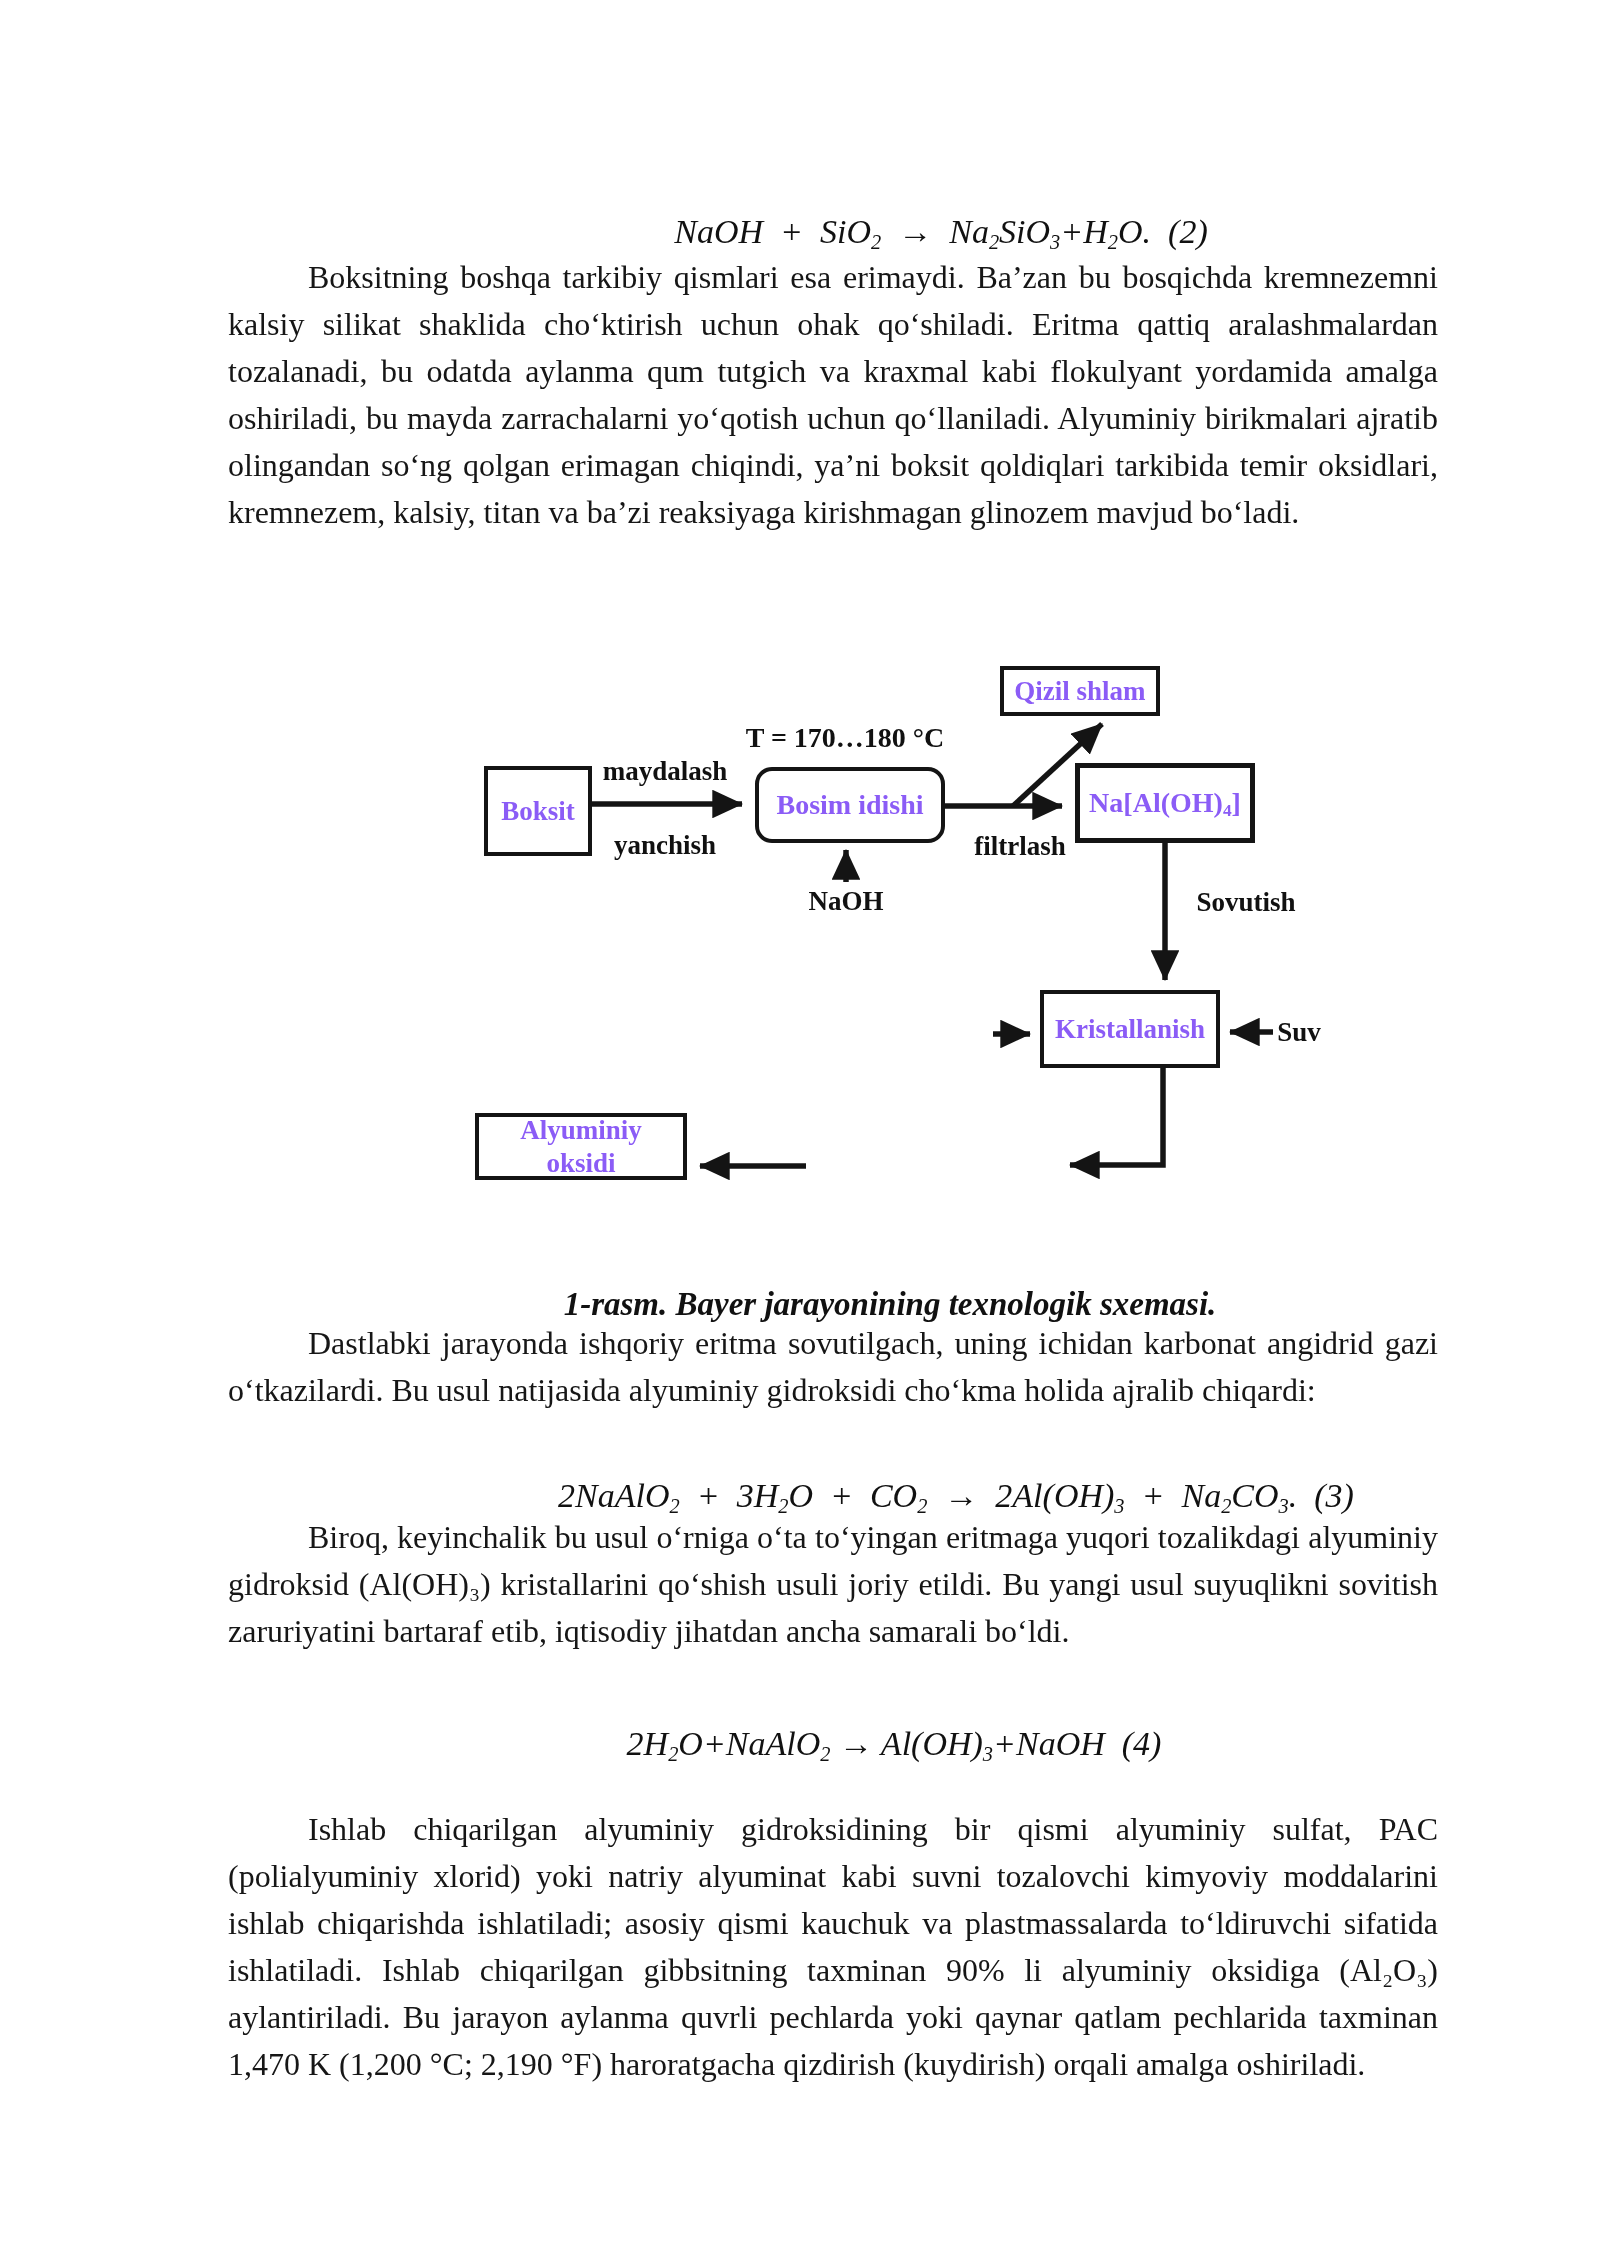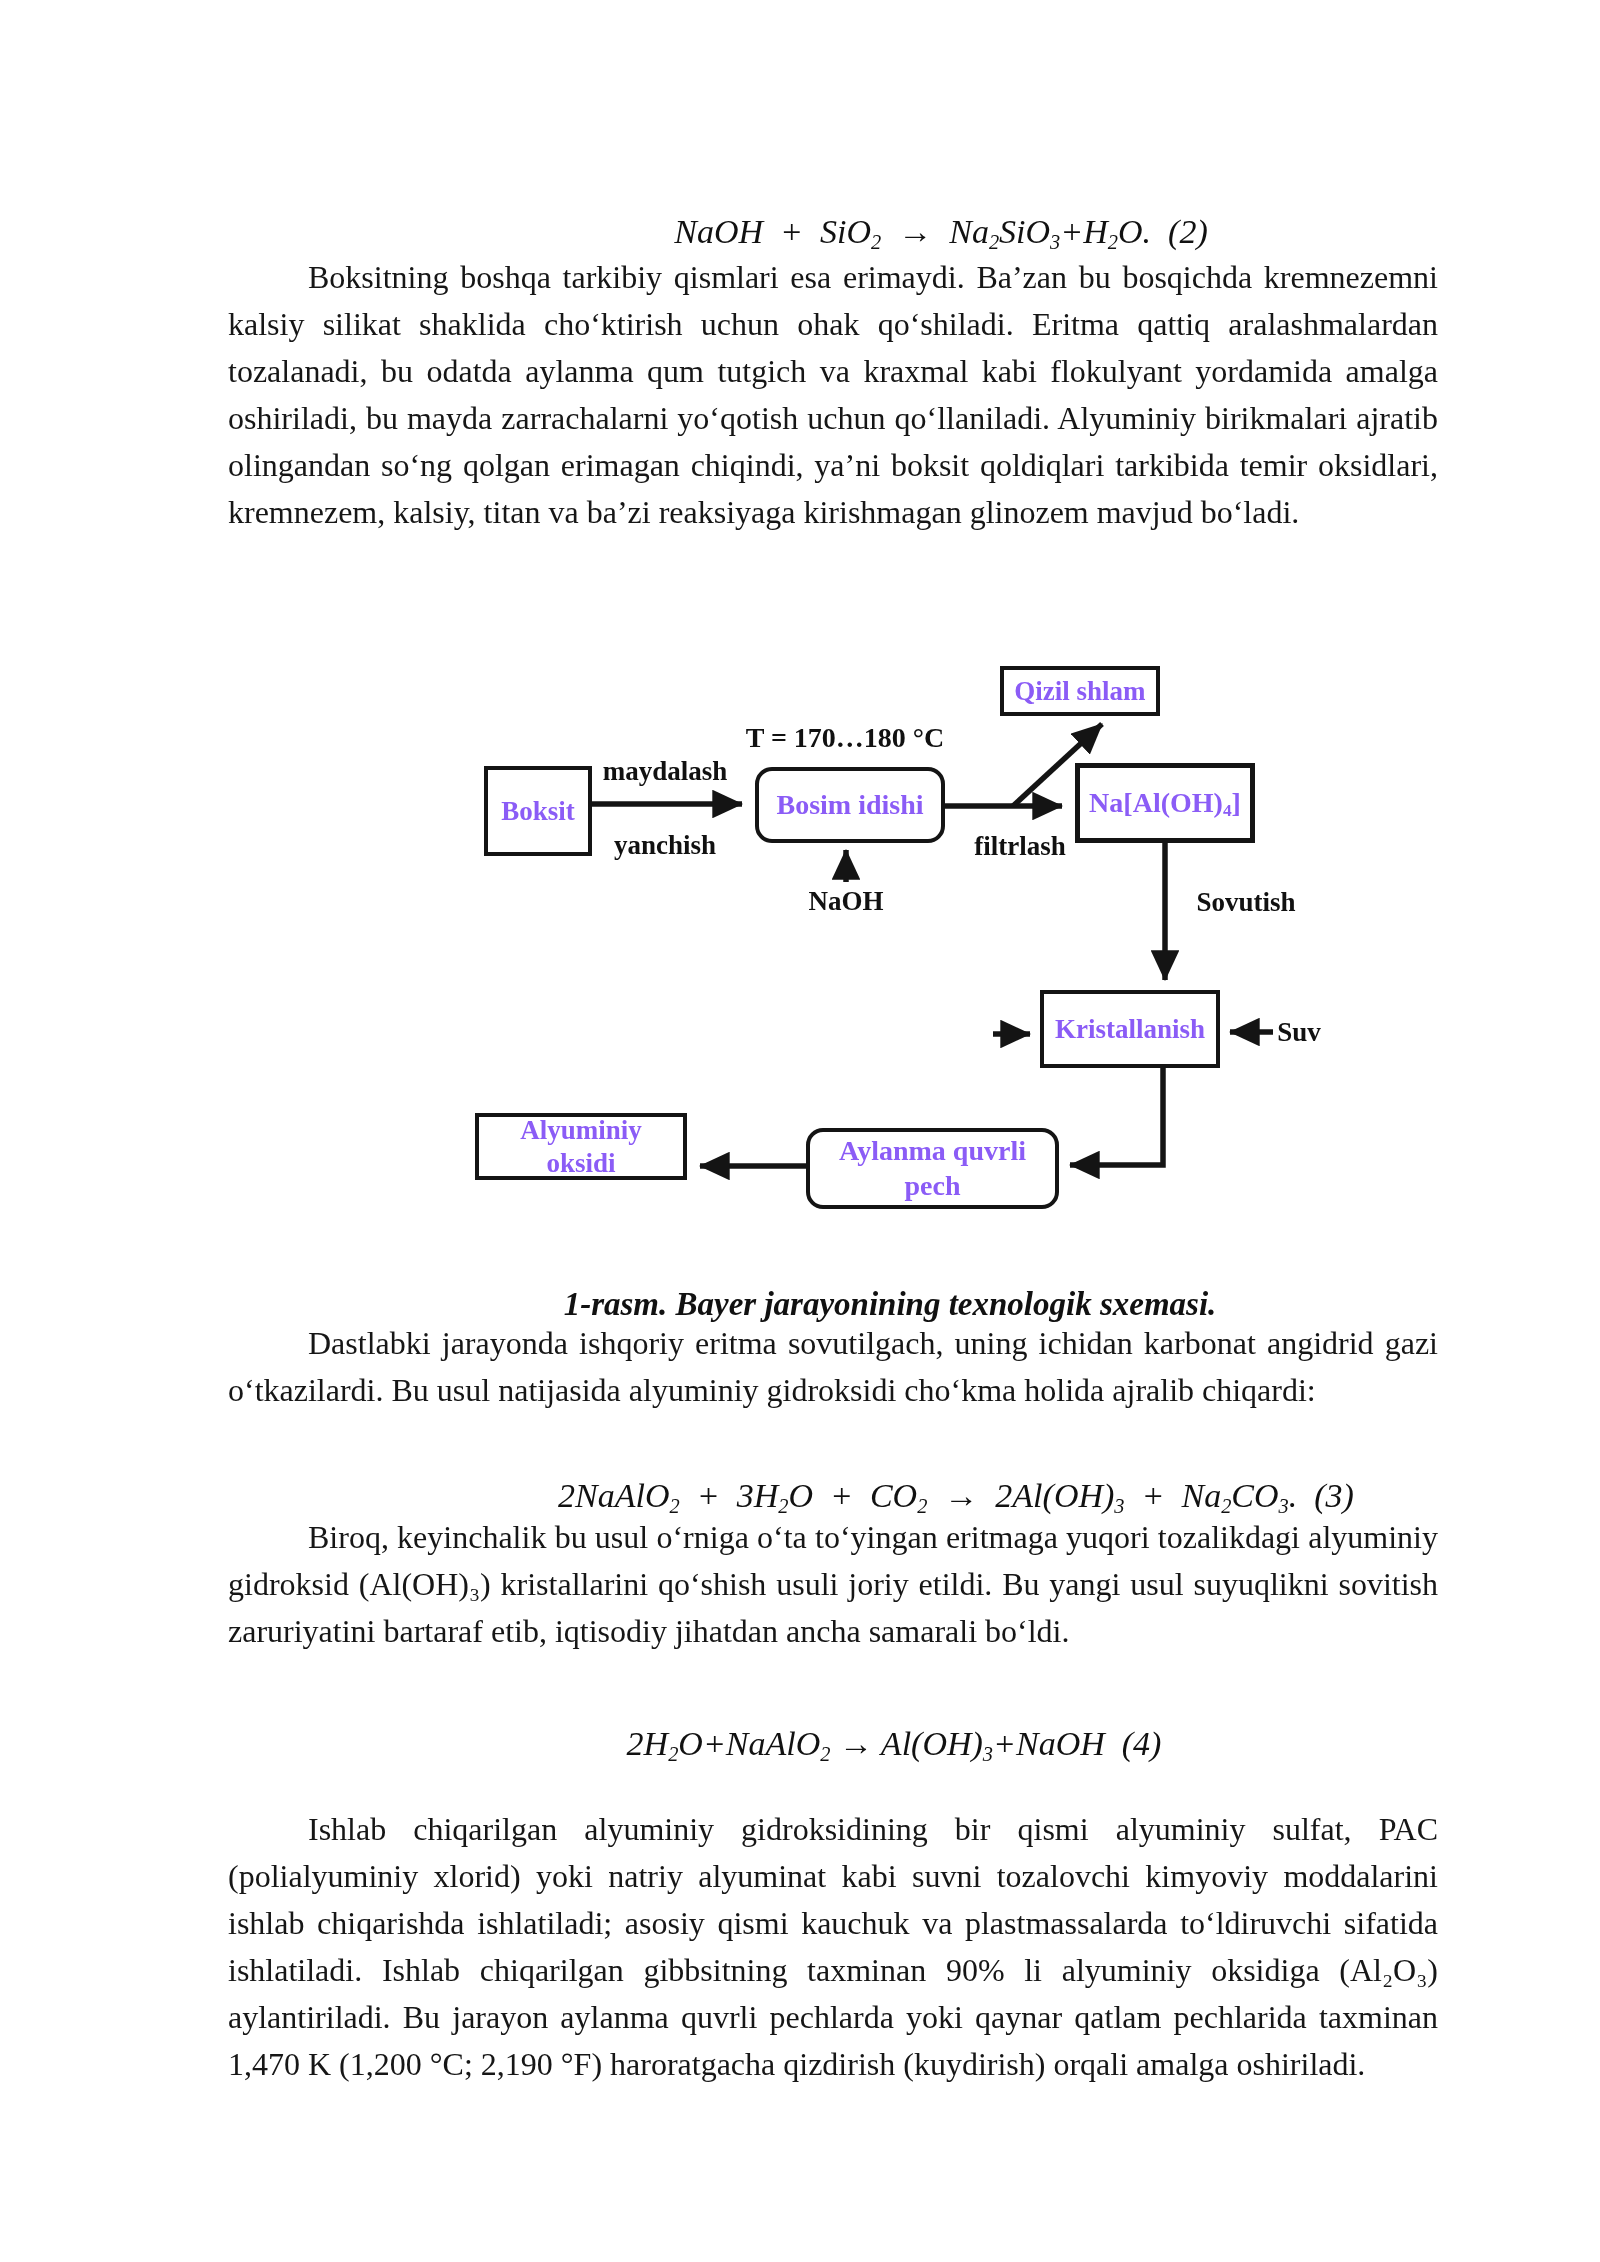--- a/index.html
+++ b/index.html
@@ -81,24 +81,20 @@
     <div class="dlabel" style="left:350px;top:236px;width:152px;">NaOH</div>
     <div class="dlabel" style="left:740px;top:237px;width:172px;">Sovutish</div>
 
 
     <div class="dbox" style="left:620px;top:340px;width:180px;height:78px;">
       <span>Kristallanish</span>
     </div>
 
     <div class="dlabel" style="left:838px;top:367px;width:82px;">Suv</div>
 
-    <div class="dbox rounded" style="left:386px;top:478px;width:253px;height:81px;font-size:28px;">
-      <span>Aylanma quvrli</span>
-      <span>pech</span>
-    </div>
 
     <div class="dbox" style="left:55px;top:463px;width:212px;height:67px;align-items:center;">
       <span>Alyuminiy</span>
       <span>oksidi</span>
     </div>
 
   </div>
 
   <div class="caption" style="top:1283px;transform:translateX(90px);">1-rasm. Bayer jarayonining texnologik sxemasi.</div>
 

